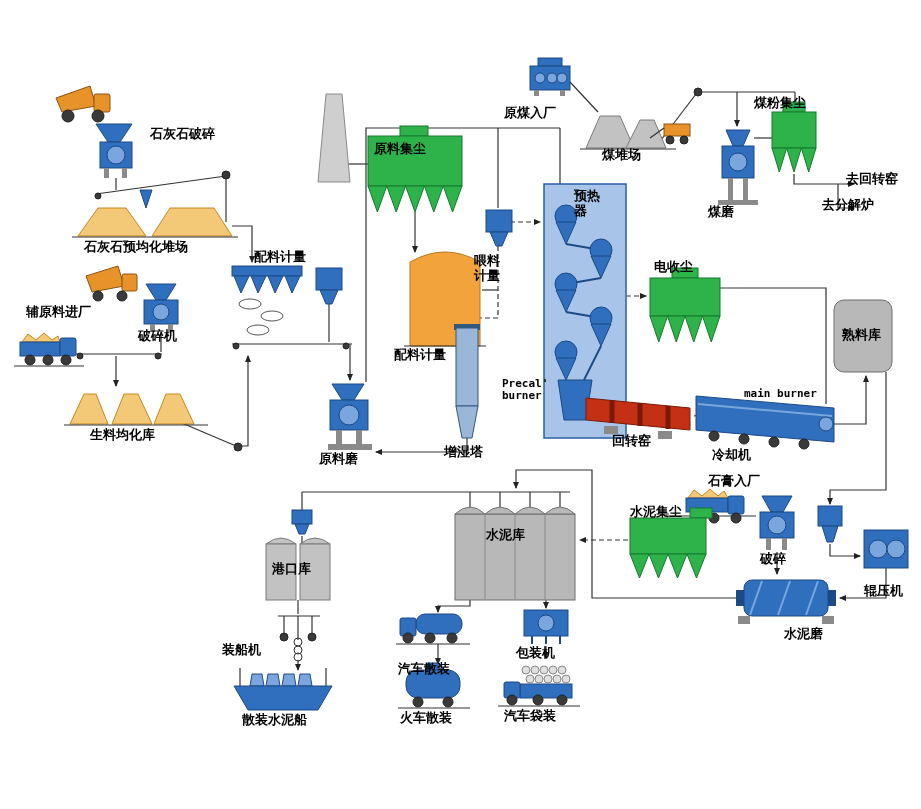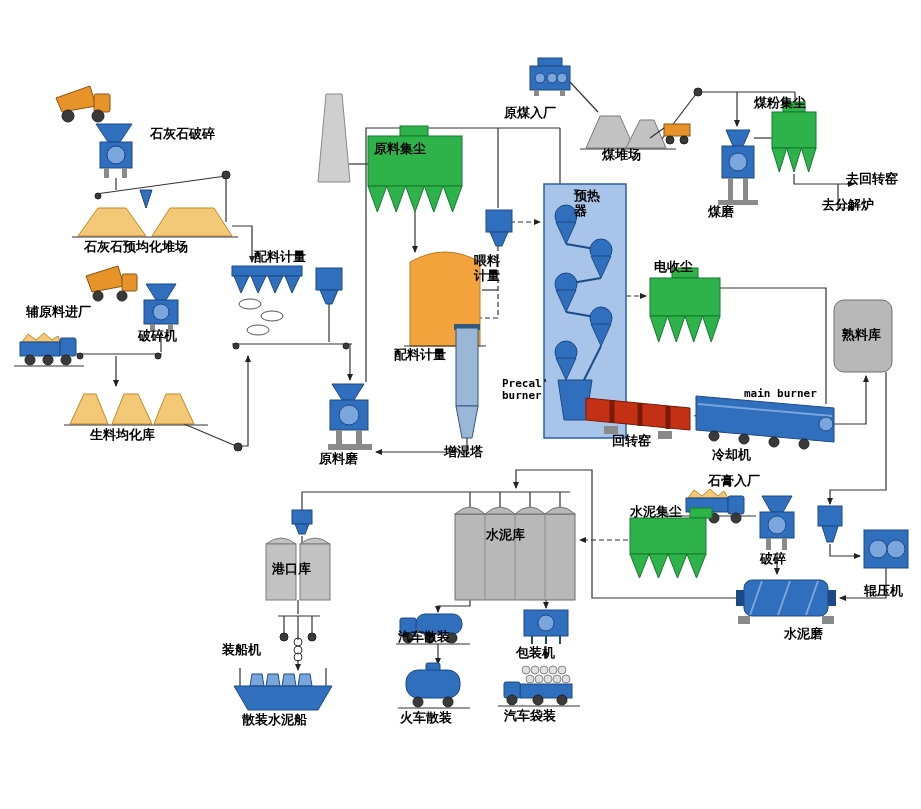--- a/index.html
+++ b/index.html
@@ -436,18 +436,18 @@
 <div class="lbl" style="left:712px;top:448px">冷却机</div>
 <div class="lbl" style="left:708px;top:474px">石膏入厂</div>
 <div class="lbl" style="left:630px;top:505px">水泥集尘</div>
 <div class="lbl" style="left:760px;top:552px">破碎</div>
 <div class="lbl" style="left:864px;top:584px">辊压机</div>
 <div class="lbl" style="left:784px;top:627px">水泥磨</div>
 <div class="lbl" style="left:486px;top:528px">水泥库</div>
 <div class="lbl" style="left:272px;top:562px">港口库</div>
 <div class="lbl" style="left:222px;top:643px">装船机</div>
 <div class="lbl" style="left:242px;top:713px">散装水泥船</div>
-<div class="lbl" style="left:398px;top:630px">汽车散装</div>
+<div class="lbl" style="left:398px;top:662px">汽车散装</div>
 <div class="lbl" style="left:400px;top:711px">火车散装</div>
 <div class="lbl" style="left:516px;top:646px">包装机</div>
 <div class="lbl" style="left:504px;top:709px">汽车袋装</div>
 
 </div>
 
 </body></html>

